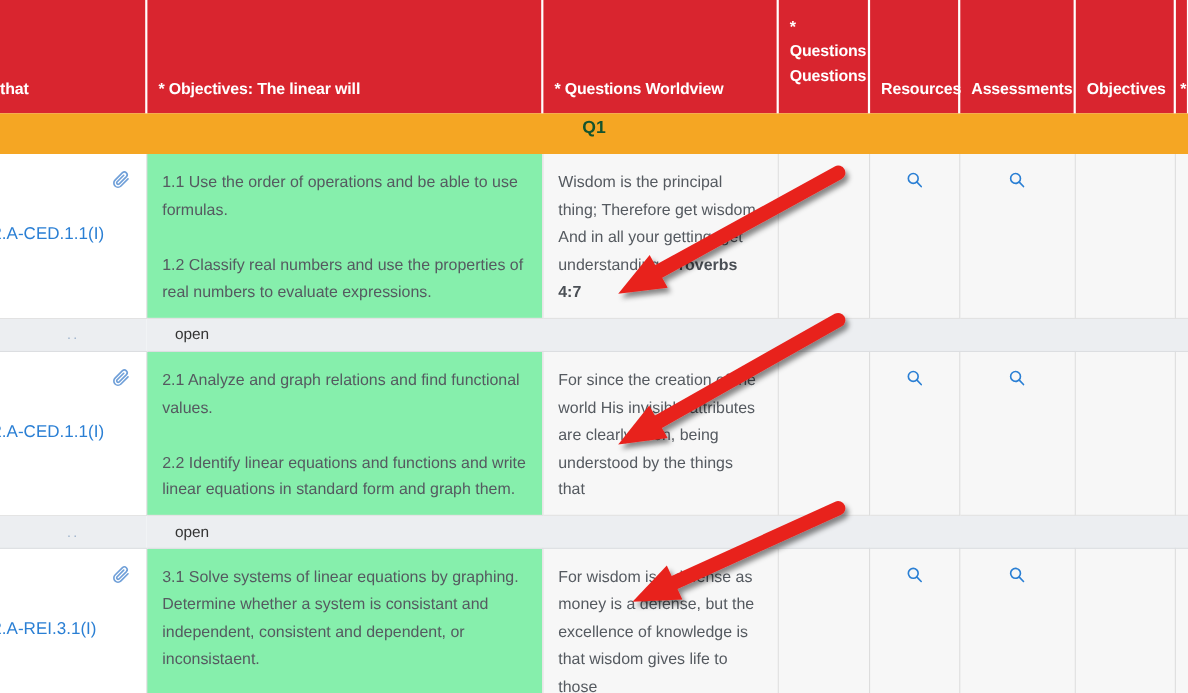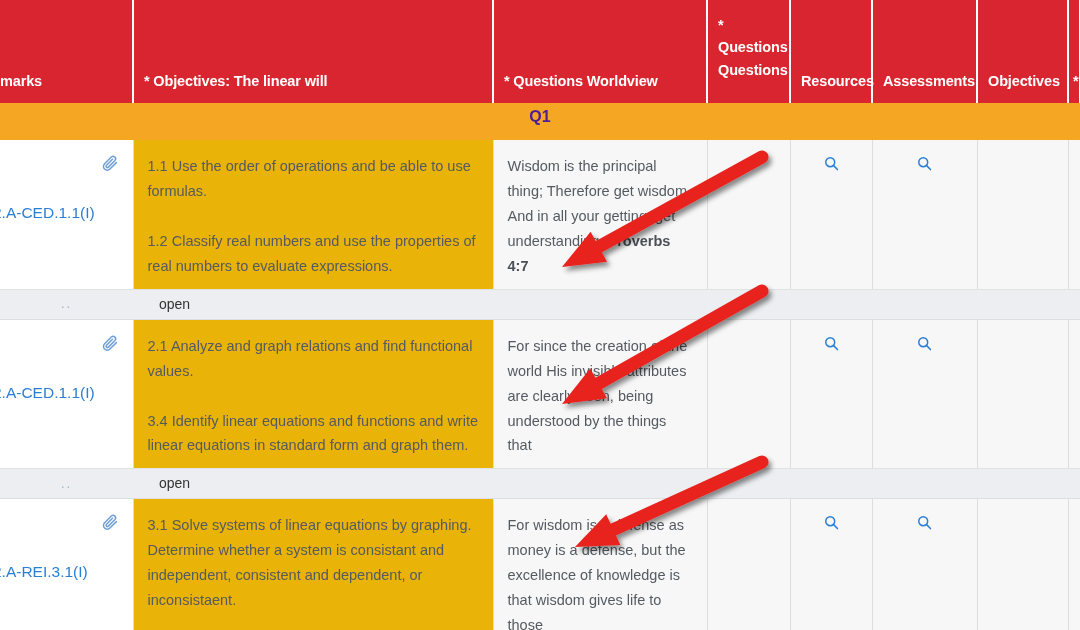--- a/index.html
+++ b/index.html
@@ -31,21 +31,21 @@
     border-right: 2px solid #ffffff;
     letter-spacing: -0.15px;
     line-height: 1.55;
   }
   thead th.nopad-left { padding-left: 0; }
   thead th .star-line { display: block; }
 
   
   tr.quarter td {
     background: #f5a623;
-    color: #4c1d95;
+    color: #14532d;
     font-weight: bold;
     font-size: 16px;
     text-align: center;
     height: 37px;
     padding: 0;
     border: none;
   }
 
   
   tbody td {
@@ -74,21 +74,21 @@
     color: #2a7fd4;
     font-size: 15.5px;
     white-space: nowrap;
   }
   .clip-icon {
     position: absolute;
     right: 14px; top: 14px;
     width: 18px; height: 18px;
     color: #6f9fd8;
   }
-  td.col-obj { background: #eab308; }
+  td.col-obj { background: #86efac; }
   td.col-bib  { background: #f7f7f7; }
   td.col-eq, td.col-act, td.col-assess, td.col-res, td.col-extra {
     background: #f7f7f7;
   }
   td.col-act, td.col-assess { text-align: center; padding-top: 15px; }
   .search-icon { width: 17px; height: 17px; color: #2a7fd4; display: inline-block; }
 
   .verse-ref { font-weight: bold; color: #4a4f55; }
 
   
@@ -133,21 +133,21 @@
       <col style="width:83px">
         <col style="width:82px">
         <col style="width:105px">
       <col style="width:91px">
         <col style="width:12px">
     </colgroup>
 
     <thead>
       <tr>
         <th class="nopad-left">
-          <span>marks</span>
+          <span>that</span>
         </th>
         <th>
           <span>* Objectives: The linear will</span>
         </th>
         <th>
           <span>* Questions Worldview</span>
         </th>
         <th style="vertical-align:top;padding-top:14px">
           <span class="star-line">*</span>
           <span class="star-line">Questions</span>
@@ -205,21 +205,21 @@
           <td class="col-bench">
             <div class="bench-inner">
               <span class="clip-icon"><svg viewBox="0 0 24 24" width="18" height="18" fill="none" stroke="currentColor" stroke-width="2" stroke-linecap="round">
                   <path d="M20.5 11.5l-8.6 8.6a5 5 0 0 1-7.1-7.1l9-9a3.4 3.4 0 0 1 4.8 4.8l-9 9a1.8 1.8 0 0 1-2.5-2.5l8.2-8.2"></path>
                 </svg></span>
               <span class="bench-code">2.A-CED.1.1(I)</span>
             </div>
           </td>
           <td class="col-obj" style="white-space: pre-wrap;">2.1 Analyze and graph relations and find functional values.
 
-3.4 Identify linear equations and functions and write linear equations in standard form and graph them.</td>
+2.2 Identify linear equations and functions and write linear equations in standard form and graph them.</td>
           <td class="col-bib"><span>For since the creation of the world His invisible attributes are clearly seen, being understood by the things that</span></td>
           <td class="col-eq"></td>
           <td class="col-act"><span class="search-icon"><svg viewBox="0 0 24 24" width="17" height="17" fill="none" stroke="currentColor" stroke-width="2.1" stroke-linecap="round">
                 <circle cx="10.2" cy="10.2" r="6.3"></circle>
                 <line x1="15" y1="15" x2="20.4" y2="20.6"></line>
               </svg></span></td>
           <td class="col-assess"><span class="search-icon"><svg viewBox="0 0 24 24" width="17" height="17" fill="none" stroke="currentColor" stroke-width="2.1" stroke-linecap="round">
                 <circle cx="10.2" cy="10.2" r="6.3"></circle>
                 <line x1="15" y1="15" x2="20.4" y2="20.6"></line>
               </svg></span></td>

